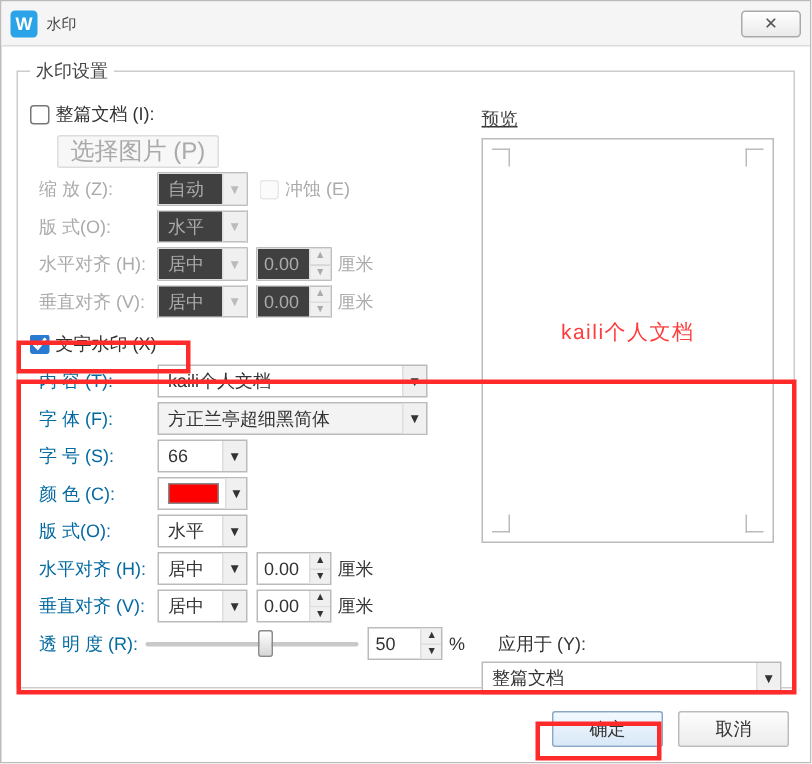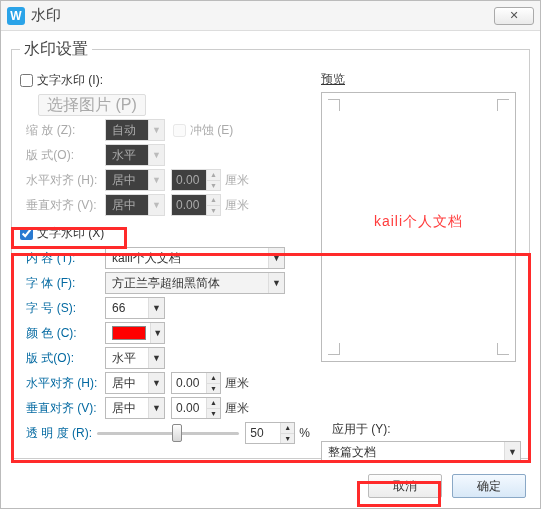--- a/index.html
+++ b/index.html
@@ -26,41 +26,41 @@
     background: #f5f5f5;
   }
   .app-icon {
     width: 18px; height: 18px;
     background: #2aa3e8;
     border-radius: 3px;
     display: flex; align-items: center; justify-content: center;
     color: #fff; font-weight: bold; font-size: 12px;
     margin-right: 6px;
   }
-  .titlebar-title { flex: 1; font-size: 15px; color: #444; }
+  .titlebar-title { flex: 1; font-size: 10px; color: #444; }
   .close-btn {
     width: 40px; height: 18px;
     border: 1px solid #aaa;
     border-radius: 3px;
     background: linear-gradient(#fff,#eaeaea);
     display: flex; align-items: center; justify-content: center;
     font-size: 11px; color: #555;
   }
   .content {
     padding: 8px 10px 8px 10px;
   }
   fieldset.group {
     border: 1px solid #ccc;
     margin: 0;
     padding: 6px 8px 32px 8px;
     position: relative;
     height: 420px;
   }
   fieldset.group > legend {
-    font-size: 16px;
+    font-size: 12px;
     color: #444;
     padding: 0 4px;
   }
   .row {
     display: flex;
     align-items: center;
     margin: 3px 0;
     height: 22px;
   }
   .row label.cb-label {
@@ -228,21 +228,21 @@
   </div>
 
   <div class="content">
     <fieldset class="group">
       <legend>水印设置</legend>
 
       <div class="left-col">
         <div class="row">
           <label class="cb-label">
             <input type="checkbox" style="">
-            <span>文字水印 (I):</span>
+            <span>整篇文档 (I):</span>
           </label>
         </div>
         <div class="row" style="padding-left:18px;">
           <div class="btn-sm disabled">选择图片 (P)</div>
         </div>
         <div class="row">
           <span class="lbl disabled">缩 放 (Z):</span>
           <div class="combo w60 disabled">
             <span class="combo-val">自动</span>
             <span class="combo-arrow">▼</span>
@@ -397,20 +397,20 @@
     <span>应用于 (Y):</span>
   </div>
   <div style="position:absolute; left:320px; top:440px;">
     <div class="combo" style="width:200px;">
       <span class="combo-val">整篇文档</span>
       <span class="combo-arrow">▼</span>
     </div>
   </div>
 
   <div class="footer-btns">
+    <div class="btn">确定</div>
     <div class="btn cancel">取消</div>
-    <div class="btn">确定</div>
   </div>
 
   <div class="red-frame r1"></div>
   <div class="red-frame r2"></div>
   <div class="red-frame r3"></div>
 </div>
 
 </body></html>

